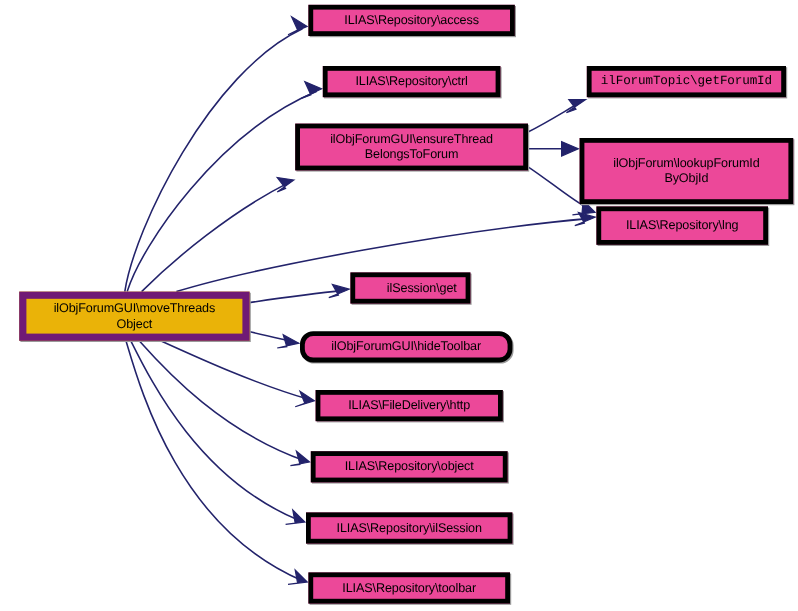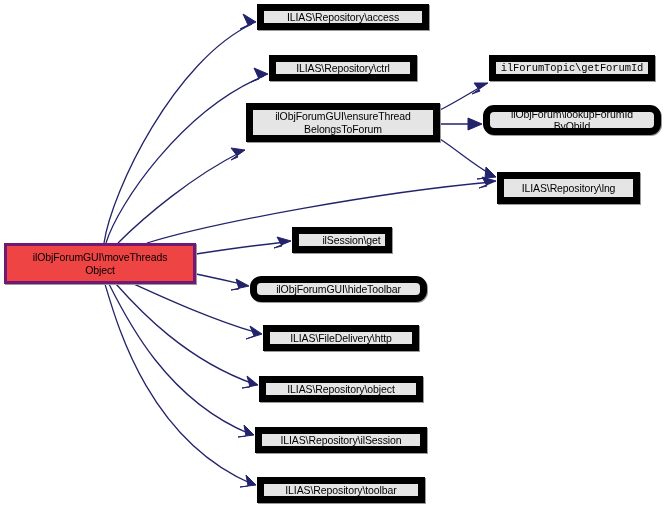--- a/index.html
+++ b/index.html
@@ -21,37 +21,38 @@
     position: absolute;
     left: 0;
     top: 0;
     width: 665px;
     height: 509px;
     pointer-events: none;
   }
   .node {
     position: absolute;
     box-sizing: border-box;
-    border: 7px solid #000000;
-    background: #e5e5e5;
+    border: 4px solid #000000;
+    background: #ec4899;
     color: #000000;
     font-size: 10.5px;
     line-height: 12.5px;
     letter-spacing: -0.1px;
     display: flex;
     align-items: center;
     justify-content: center;
     text-align: center;
     white-space: pre-line;
     z-index: 2;
     box-shadow: 1px 1px 0 0 #9a9a9a;
   }
   .node.root {
-    background: #ef4444;
-    border: 3px solid #701a75;
+    background: #eab308;
+    border: 6px solid #701a75;
+    margin-left: 12px;
   }
 </style>
 </head>
 <body>
 
 <div id="canvas">
 
   <svg id="edges" viewBox="0 0 665 509" width="665" height="509" xmlns="http://www.w3.org/2000/svg">
       <g>
         <path d="M104,243 C112,190 175,60 252,24" fill="none" stroke="#23236b" stroke-width="1.3"></path>
@@ -107,21 +108,21 @@
       </g>
     </svg>
 
 <div class="node root" style="left: 4px; top: 243px; width: 192px; height: 41px;">ilObjForumGUI\moveThreads
 Object</div>
     <div class="node" style="left: 257px; top: 4px; width: 172px; height: 26px;">ILIAS\Repository\access</div>
     <div class="node" style="left: 269px; top: 55px; width: 148px; height: 26px;">ILIAS\Repository\ctrl</div>
     <div class="node" style="left: 246px; top: 103px; width: 194px; height: 39px;">ilObjForumGUI\ensureThread
 BelongsToForum</div>
     <div class="node" style="left: 489px; top: 55px; width: 166px; height: 26px; font-family: Liberation Mono, monospace;">ilForumTopic\getForumId</div>
-    <div class="node" style="left: 483px; top: 105px; width: 178px; height: 30px; border-radius: 11px;">ilObjForum\lookupForumId
+    <div class="node" style="left: 483px; top: 115px; width: 178px; height: 55px;">ilObjForum\lookupForumId
 ByObjId</div>
     <div class="node" style="left: 497px; top: 172px; width: 143px; height: 32px;">ILIAS\Repository\lng</div>
     <div class="node" style="left: 292px; top: 227px; width: 100px; height: 26px; padding-left: 19px;">ilSession\get</div>
     <div class="node" style="left: 250px; top: 276px; width: 177px; height: 26px; border-radius: 11px;">ilObjForumGUI\hideToolbar</div>
     <div class="node" style="left: 263px; top: 325px; width: 156px; height: 26px;">ILIAS\FileDelivery\http</div>
     <div class="node" style="left: 259px; top: 376px; width: 164px; height: 26px;">ILIAS\Repository\object</div>
     <div class="node" style="left: 255px; top: 427px; width: 172px; height: 26px;">ILIAS\Repository\ilSession</div>
     <div class="node" style="left: 257px; top: 477px; width: 168px; height: 26px;">ILIAS\Repository\toolbar</div>
   </div>
 

